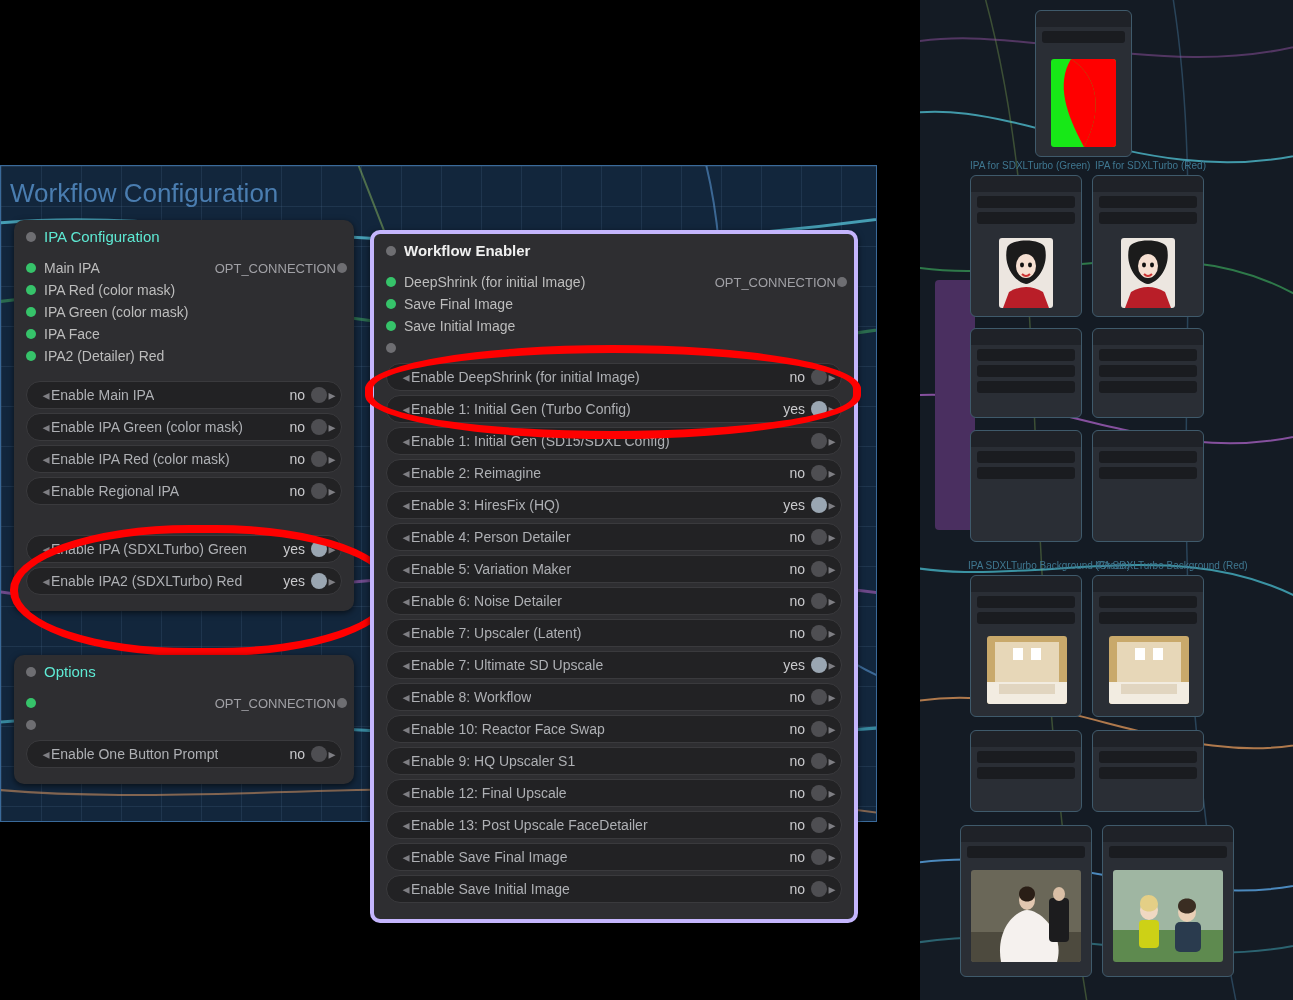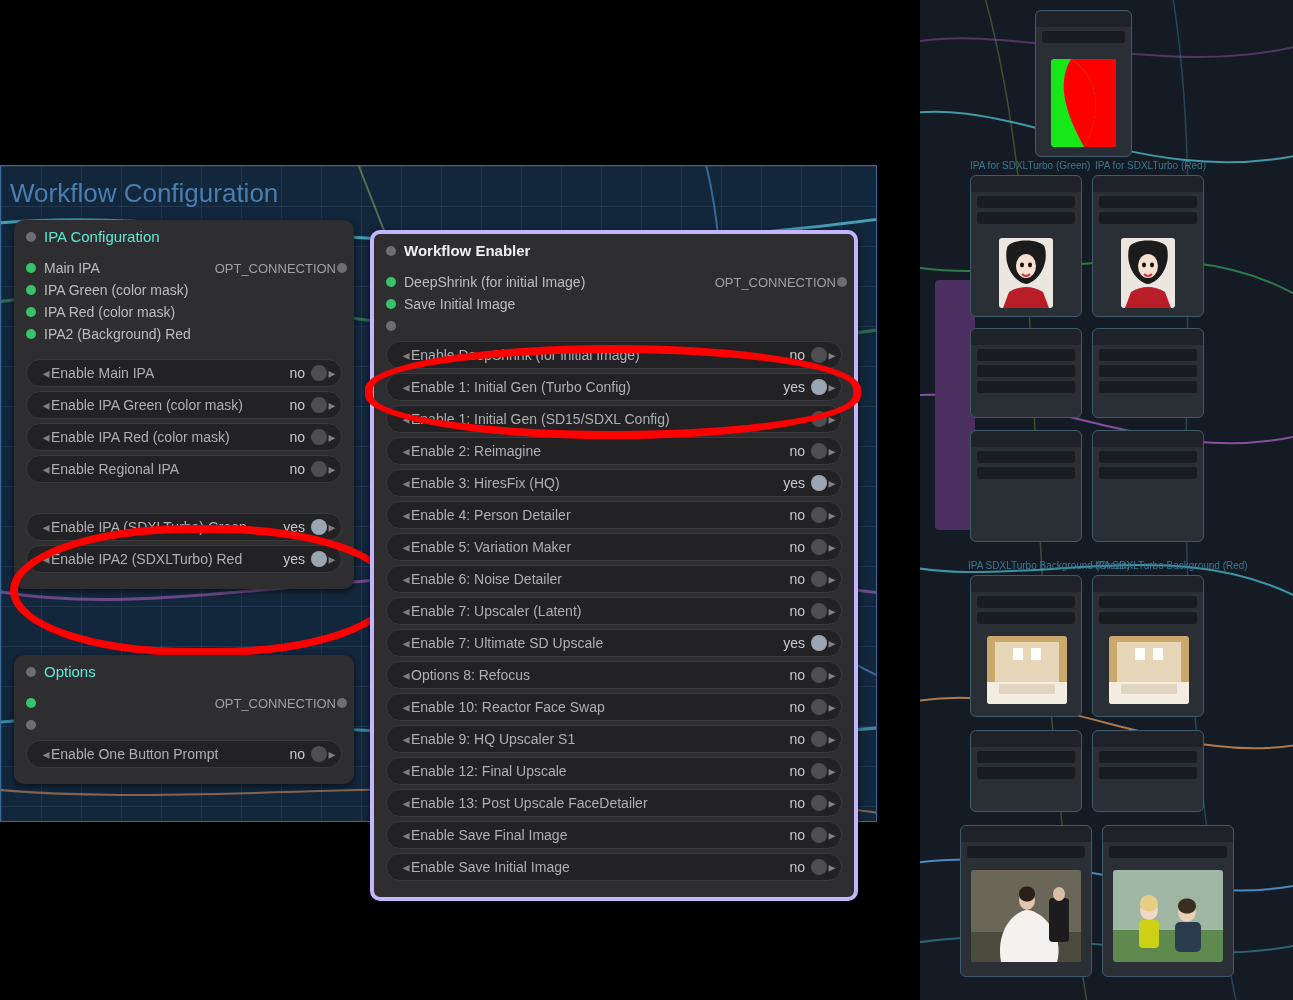--- a/index.html
+++ b/index.html
@@ -83,29 +83,33 @@
       <div class="node-body">
         <div style="position:relative">
           <div class="port-row">
               <span class="port"></span>
               <span class="port-label">Main IPA</span>
             <span class="opt-conn">OPT_CONNECTION</span>
             <span class="opt-port"></span>
           </div>
           <div class="port-row">
               <span class="port"></span>
+              <span class="port-label">IPA Red (color mask)</span>
+            </div>
+          <div class="port-row">
+              <span class="port"></span>
               <span class="port-label">IPA Green (color mask)</span>
             </div>
           <div class="port-row">
               <span class="port"></span>
-              <span class="port-label">IPA Red (color mask)</span>
-            </div>
-          <div class="port-row">
-              <span class="port"></span>
-              <span class="port-label">IPA2 (Background) Red</span>
+              <span class="port-label">IPA Face</span>
+            </div>
+          <div class="port-row">
+              <span class="port"></span>
+              <span class="port-label">IPA2 (Detailer) Red</span>
             </div>
         </div>
         <div class="spacer"></div>
         <div id="ipa-toggles">
             <div class="toggle-row">
               <span class="arrow">◂</span>
               <span class="lbl">Enable Main IPA</span>
               <span style="flex: 1 1 0%;"></span>
               <span class="val">
                 <span>no</span>
@@ -209,20 +213,24 @@
       <div class="node-body">
         <div style="position:relative">
           <div class="port-row">
               <span class="port"></span>
               <span class="port-label">DeepShrink (for initial Image)</span>
             <span class="opt-conn">OPT_CONNECTION</span>
             <span class="opt-port"></span>
           </div>
           <div class="port-row">
               <span class="port"></span>
+              <span class="port-label">Save Final Image</span>
+            </div>
+          <div class="port-row">
+              <span class="port"></span>
               <span class="port-label">Save Initial Image</span>
             </div>
           <div class="port-row">
               <span class="port grey"></span>
             </div>
         </div>
         <div id="en-toggles">
             <div class="toggle-row">
               <span class="arrow">◂</span>
               <span class="lbl">Enable DeepShrink (for initial Image)</span>
@@ -318,21 +326,21 @@
               <span class="lbl">Enable 7: Ultimate SD Upscale</span>
               <span style="flex: 1 1 0%;"></span>
               <span class="val">
                 <span>yes</span>
                 <span class="knob on"></span>
               </span>
               <span class="arrow">▸</span>
             </div>
             <div class="toggle-row">
               <span class="arrow">◂</span>
-              <span class="lbl">Options 8: Refocus</span>
+              <span class="lbl">Enable 8: Workflow</span>
               <span style="flex: 1 1 0%;"></span>
               <span class="val">
                 <span>no</span>
                 <span class="knob"></span>
               </span>
               <span class="arrow">▸</span>
             </div>
             <div class="toggle-row">
               <span class="arrow">◂</span>
               <span class="lbl">Enable 10: Reactor Face Swap</span>

